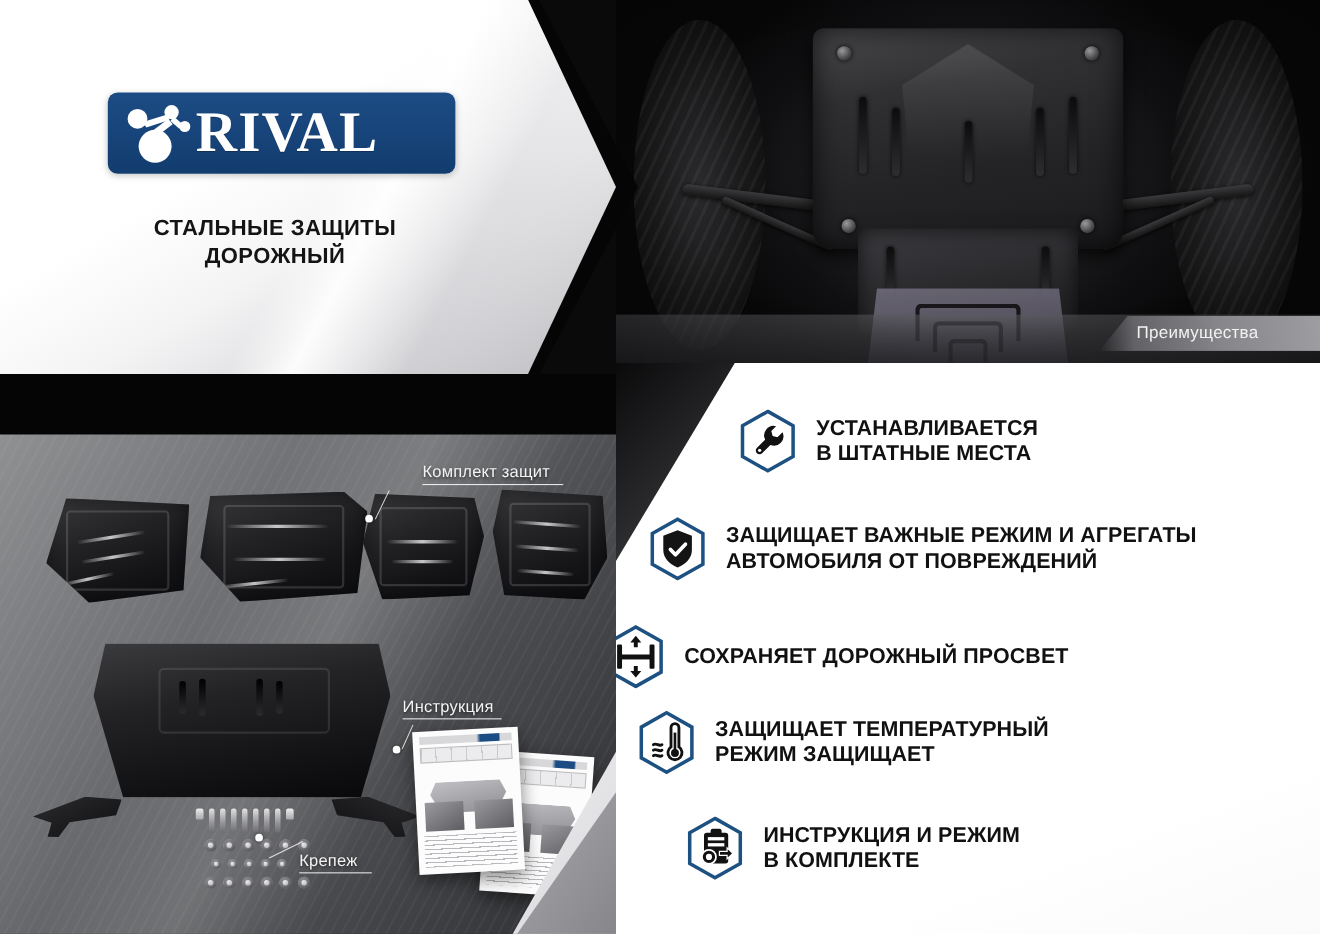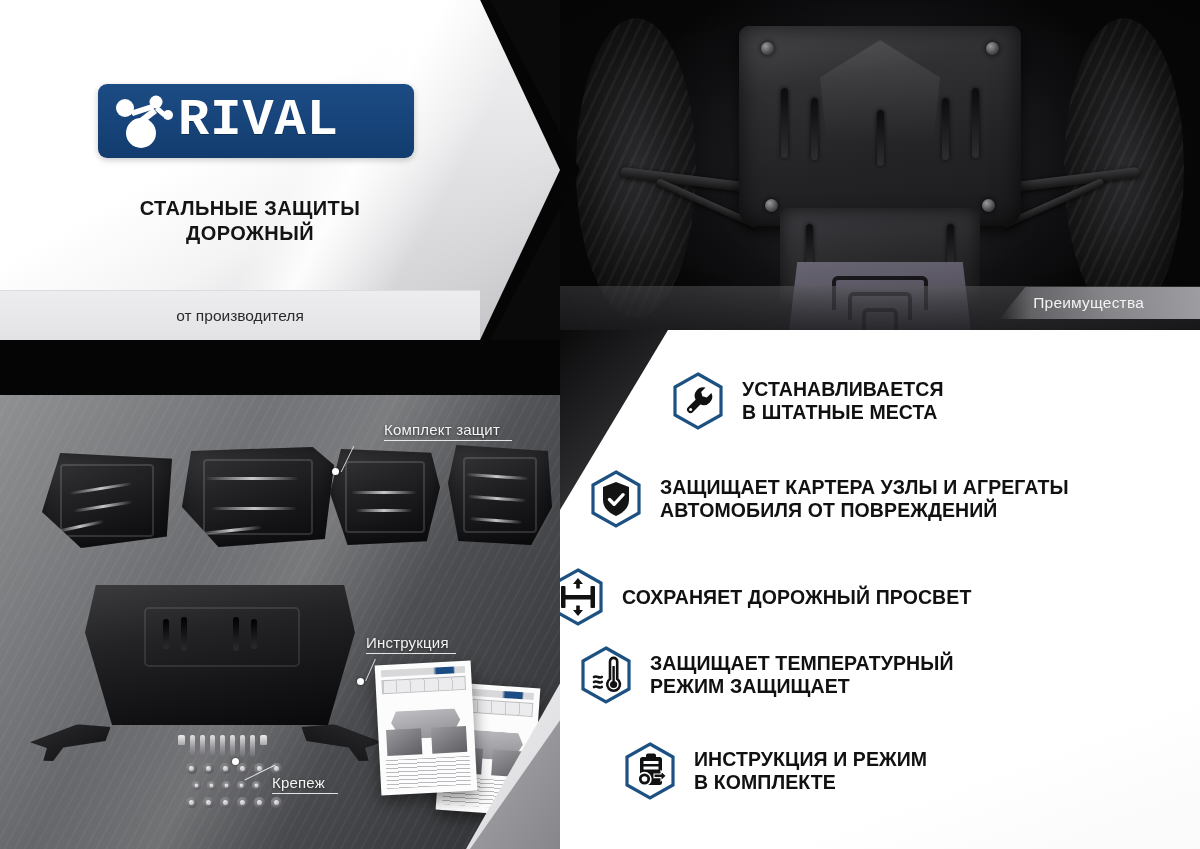--- a/index.html
+++ b/index.html
@@ -122,21 +122,21 @@
     width:316px; height:74px;
     background:linear-gradient(180deg,#1c4c84 0%,#17447a 50%,#123c6e 100%);
     border-radius:9px;
     display:flex; align-items:center;
     box-shadow:0 2px 6px rgba(0,0,0,.22);
   }
   .logo-mark{ position:relative; width:72px; height:60px; margin-left:10px; flex:none; }
   .logo-word{
     color:#fff; font-size:52px; font-weight:bold; letter-spacing:1px;
     line-height:1; margin-left:-2px;
-    font-family:Liberation Mono, monospace;
+    font-family:Liberation Serif, serif;
     text-shadow:0 1px 0 rgba(0,0,0,.25);
   }
   .hero-title{
     position:absolute; left:0; right:60px; top:196px;
     text-align:center; color:#141414;
     font-size:20px; font-weight:bold; line-height:1.25; letter-spacing:.4px;
   }
   .hero-footer{
     position:absolute; left:0; top:290px; width:480px; height:50px;
     background:linear-gradient(180deg,#ededef,#e3e3e6);
@@ -367,23 +367,20 @@
         </svg>
       </div>
       <div class="logo-word">RIVAL</div>
     </div>
 
     <div class="hero-title">
       <div>СТАЛЬНЫЕ ЗАЩИТЫ</div>
       <div>ДОРОЖНЫЙ</div>
     </div>
 
-    <div class="hero-footer">
-      <span>от производителя</span>
-    </div>
   </div>
 
   <div class="products">
     <div class="prod-sheen"></div>
 
     <div class="plate-s" style="left:42px; top:58px; width:130px; height:95px;
                 clip-path:polygon(14% 0,100% 6%,96% 88%,30% 100%,0 62%);">
       <div class="plate-streak" style="left:28px; top:34px; width:62px; transform:rotate(-9deg);"></div>
       <div class="plate-streak" style="left:32px; top:52px; width:58px; transform:rotate(-9deg);"></div>
       <div class="plate-streak" style="left:14px; top:72px; width:48px; transform:rotate(-12deg);"></div>
@@ -518,21 +515,21 @@
 
       <div class="b-item" style="left:30px; top:140px;">
         <div class="hexicon">
           <svg viewBox="0 0 52 58" width="52" height="58">
             <polygon points="26,2 49,15 49,43 26,56 3,43 3,15" fill="none" stroke="#1d5182" stroke-width="3.2"></polygon>
             <path d="M26 12 L39 17 V30c0 8-6.4 13.2-13 16-6.6-2.8-13-8-13-16V17z" fill="#141414"></path>
             <path d="M19.5 29.5l4.6 4.8 9-9.6" fill="none" stroke="#fff" stroke-width="3.4" stroke-linecap="round" stroke-linejoin="round"></path>
           </svg>
         </div>
         <div class="b-text">
-          <div>ЗАЩИЩАЕТ КАРТЕРА УЗЛЫ И АГРЕГАТЫ</div>
+          <div>ЗАЩИЩАЕТ ВАЖНЫЕ РЕЖИМ И АГРЕГАТЫ</div>
           <div>АВТОМОБИЛЯ ОТ ПОВРЕЖДЕНИЙ</div>
         </div>
       </div>
 
       <div class="b-item" style="left:-8px; top:238px;">
         <div class="hexicon">
           <svg viewBox="0 0 52 58" width="52" height="58">
             <polygon points="26,2 49,15 49,43 26,56 3,43 3,15" fill="none" stroke="#1d5182" stroke-width="3.2"></polygon>
             <g fill="#111">
               <rect x="9" y="18" width="4.5" height="22" rx="1"></rect>

